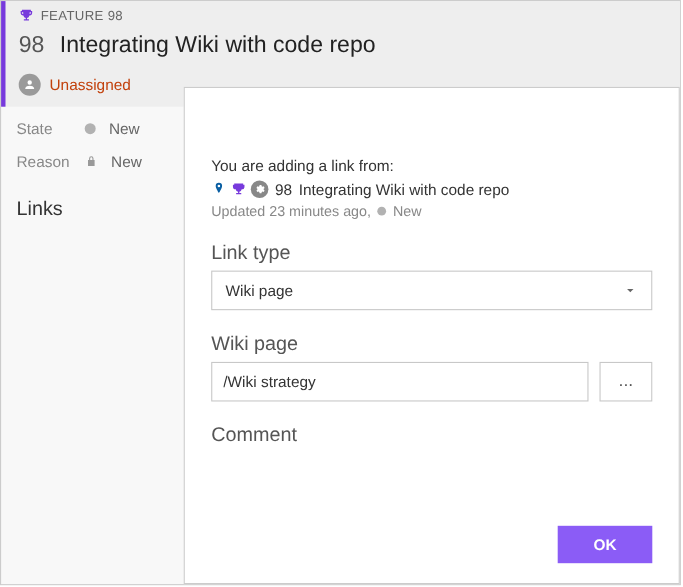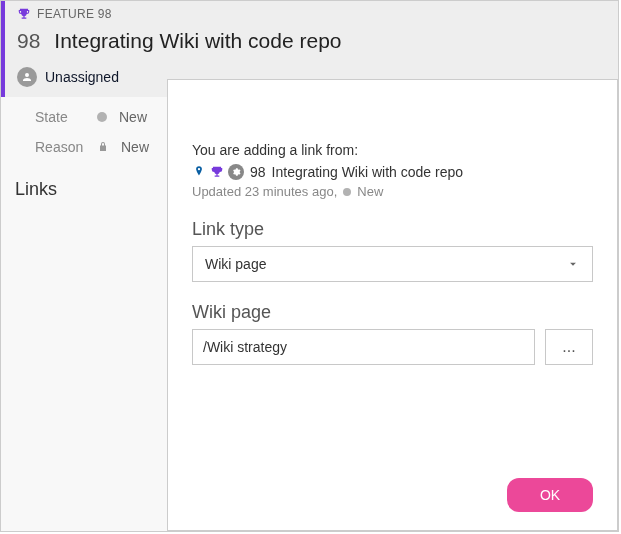--- a/index.html
+++ b/index.html
@@ -43,42 +43,42 @@
     margin-top: 8px;
     font-size: 21px;
     color: #222;
   }
   .title-id { color: #555; }
   .assign-row {
     display: flex;
     align-items: center;
     gap: 8px;
     margin-top: 14px;
-    color: #0f172a;
+    color: #c2410c;
     font-size: 14px;
   }
   .person-badge {
     width: 20px; height: 20px; border-radius: 50%;
     background: #9a9a9a; display:flex; align-items:center; justify-content:center;
   }
   .person-badge svg { width: 12px; height: 12px; }
 
   
   .meta {
     padding: 12px 14px 0 14px;
   }
   .meta-row {
     display: flex;
     align-items: center;
     gap: 12px;
     margin-bottom: 14px;
     color: #666;
     font-size: 14px;
   }
-  .meta-label { width: 50px; color: #888; margin-left: 20px; }
+  .meta-label { width: 50px; color: #888; }
   .dot {
     width: 10px; height: 10px; border-radius: 50%;
     background: #b2b2b2;
   }
   .lock { width: 12px; height: 12px; fill: #999; }
   .links-heading {
     margin-top: 24px;
     font-size: 18px;
     color: #333;
     padding-left: 14px;
@@ -180,21 +180,21 @@
     gap: 10px;
   }
   .btn {
     min-width: 86px;
     height: 34px;
     display:flex; align-items:center; justify-content:center;
     font-size:14px;
     cursor:pointer;
     border: none;
   }
-  .btn-primary { background:#ec4899; color:#fff; font-weight:400;border-radius:12px; }
+  .btn-primary { background:#8b5cf6; color:#fff; font-weight:700; }
   .btn-secondary { background:#eaeaea; color:#333; }
 </style>
 </head>
 <body>
 
 <div class="frame">
 
   <div class="header">
     <div class="type-row">
       <svg class="trophy" viewBox="0 0 24 24">
@@ -268,20 +268,21 @@
     </div>
 
     <div class="field-label">Wiki page</div>
     <div class="row-input">
       <input class="text-input" type="text" value="/Wiki strategy" style="">
       <div class="browse-btn">
         <span>...</span>
       </div>
     </div>
 
+    <div class="field-label">Comment</div>
 
     <div class="dialog-buttons">
       <button class="btn btn-primary">
         <span>OK</span>
       </button>
     </div>
   </div>
 
 </div>
 

